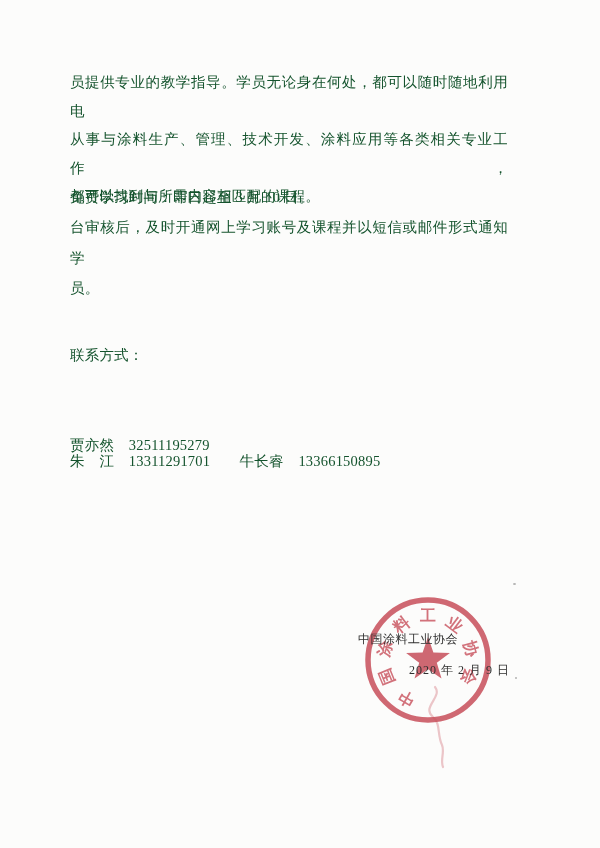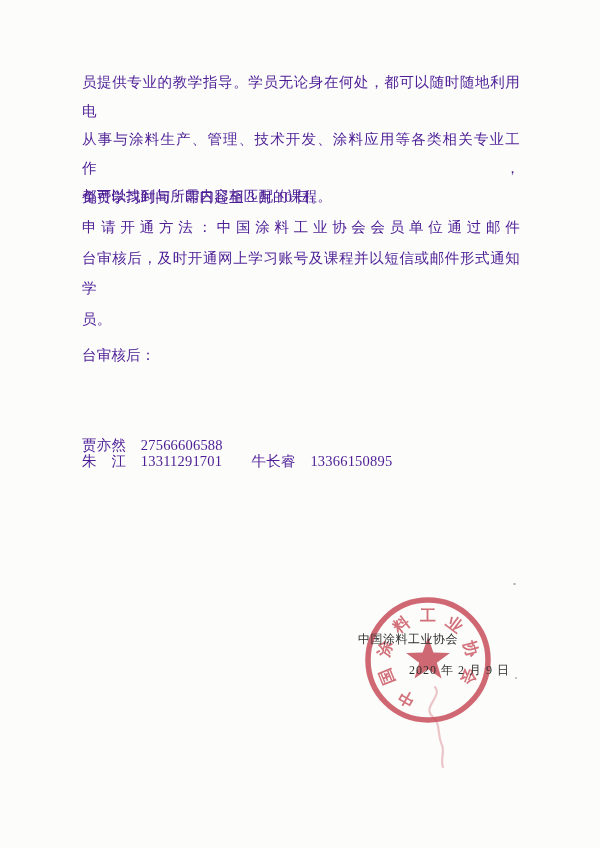--- a/index.html
+++ b/index.html
@@ -13,27 +13,27 @@
   }
   .page {
     position: relative;
     width: 600px;
     height: 848px;
     background: #fcfcfb;
     color: #343434;
   }
   .para {
     position: absolute;
-    left: 82px;
+    left: 70px;
     width: 438px;
     margin: 0;
     font-size: 14.5px;
     line-height: 28.5px;
     letter-spacing: 0.2px;
-    color: #4c1d95;
+    color: #14532d;
   }
   .line {
     display: block;
     text-align: justify;
   }
   .line.stretch {
     text-align: justify;
     text-align-last: justify;
   }
   .p1 { top: 68px; }
@@ -88,33 +88,32 @@
     <span class="line stretch">员提供专业的教学指导。学员无论身在何处，都可以随时随地利用电</span>
     <span class="line stretch">从事与涂料生产、管理、技术开发、涂料应用等各类相关专业工作，</span>
     <span class="line">都可以找到与所需内容相匹配的课程。</span>
   </p>
 
   <p class="para p2">
     <span class="line">免费学习时间：即日起至 3 月 10 日。</span>
   </p>
 
   <p class="para p3">
-    <span class="line stretch">申请开通方法：中国涂料工业协会会员单位通过邮件</span>
     <span class="line stretch">台审核后，及时开通网上学习账号及课程并以短信或邮件形式通知学</span>
     <span class="line">员。</span>
   </p>
 
   <p class="para contact-heading">
-    <span class="line">台审核后：</span>
+    <span class="line">联系方式：</span>
   </p>
   <p class="para contact-phone1">
     <span class="line">朱　江　13311291701　　牛长睿　13366150895</span>
   </p>
   <p class="para contact-phone2">
-    <span class="line">贾亦然　27566606588</span>
+    <span class="line">贾亦然　32511195279</span>
   </p>
 
   <svg class="seal" viewBox="0 0 170 230" xmlns="http://www.w3.org/2000/svg">
 
     <circle cx="85" cy="85" r="60" fill="none" stroke-width="5.5" opacity="0.88" stroke="#c74552"></circle>
 
     <polygon points="85,62 90.4,77.6 106.9,77.9 93.8,87.8 98.5,103.6 85,94.2 71.5,103.6 76.2,87.8 63.1,77.9 79.6,77.6" opacity="0.85" fill="#c43f4e"></polygon>
 
     <text x="85" y="46" text-anchor="middle" transform="rotate(-150 85 85)" opacity="0.82" fill="#c74552">中</text>
     <text x="85" y="46" text-anchor="middle" transform="rotate(-112 85 85)" opacity="0.82" fill="#c74552">国</text>

